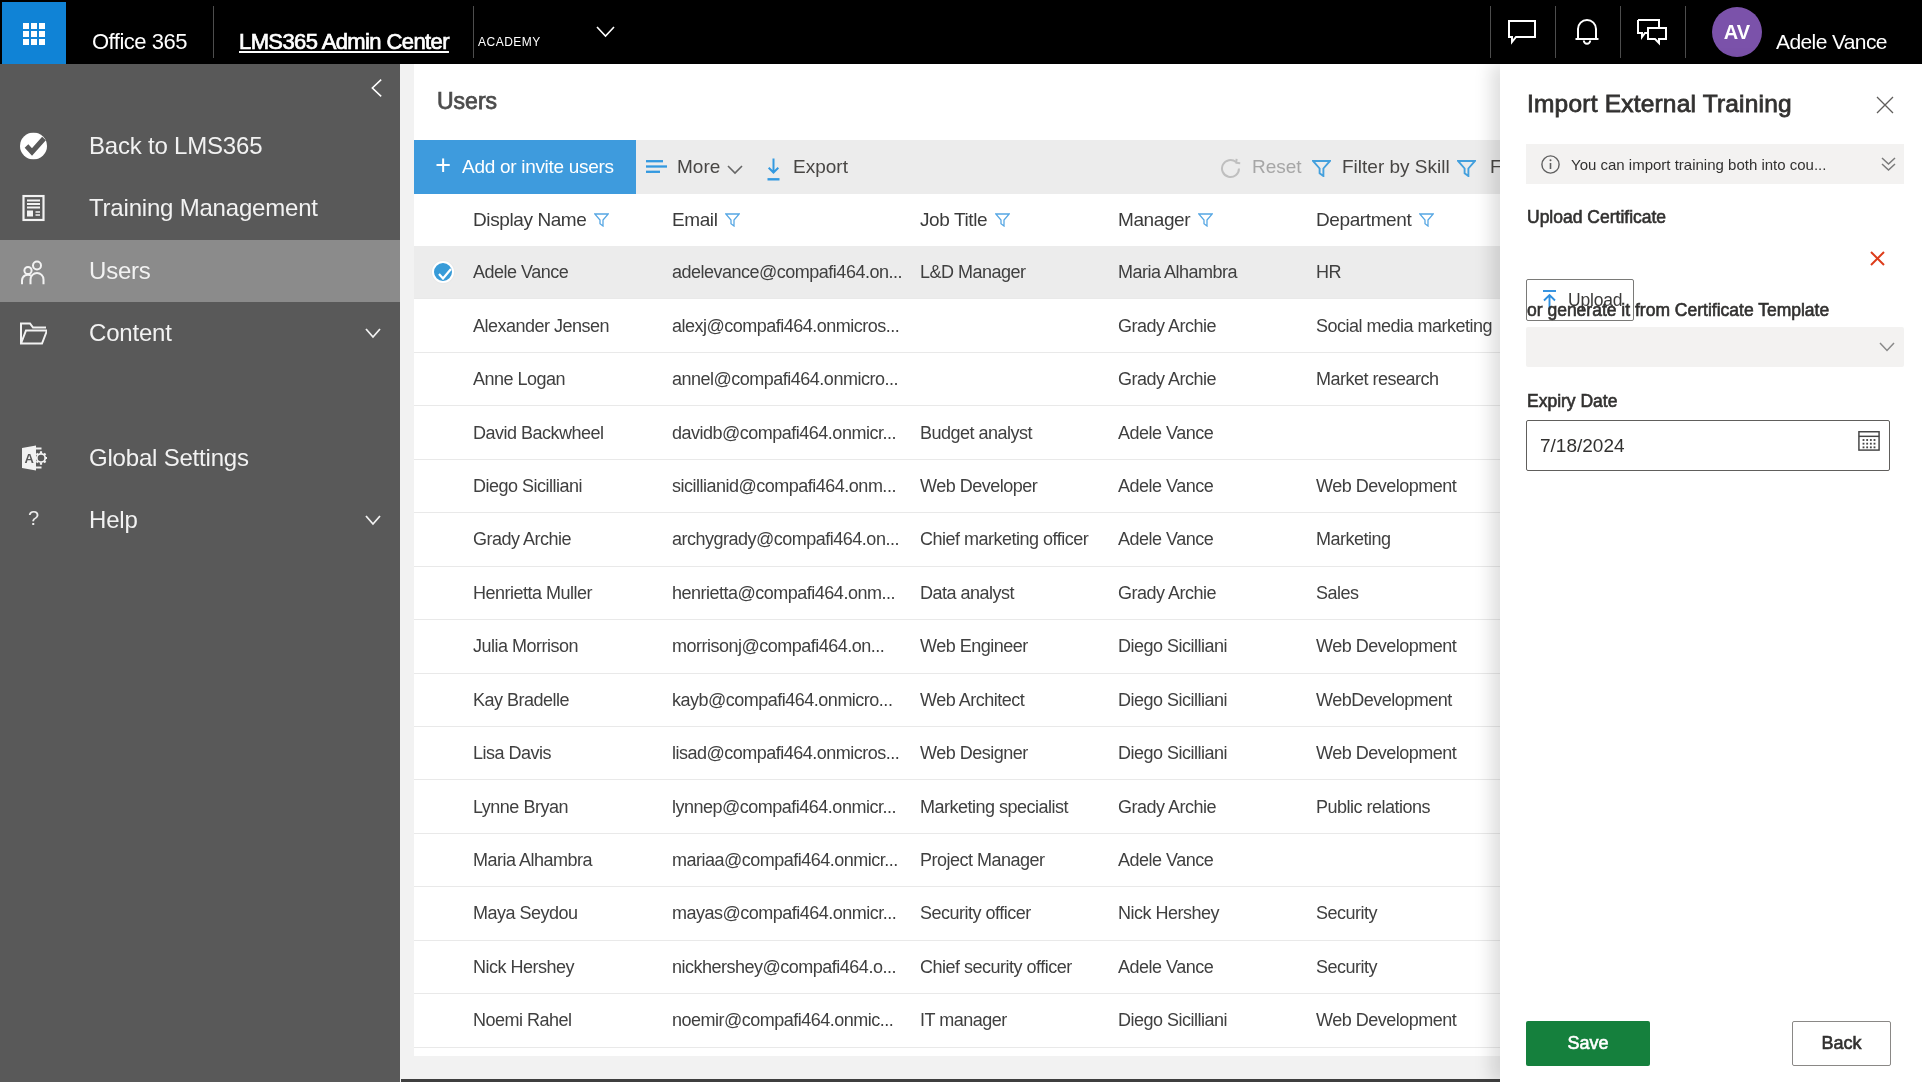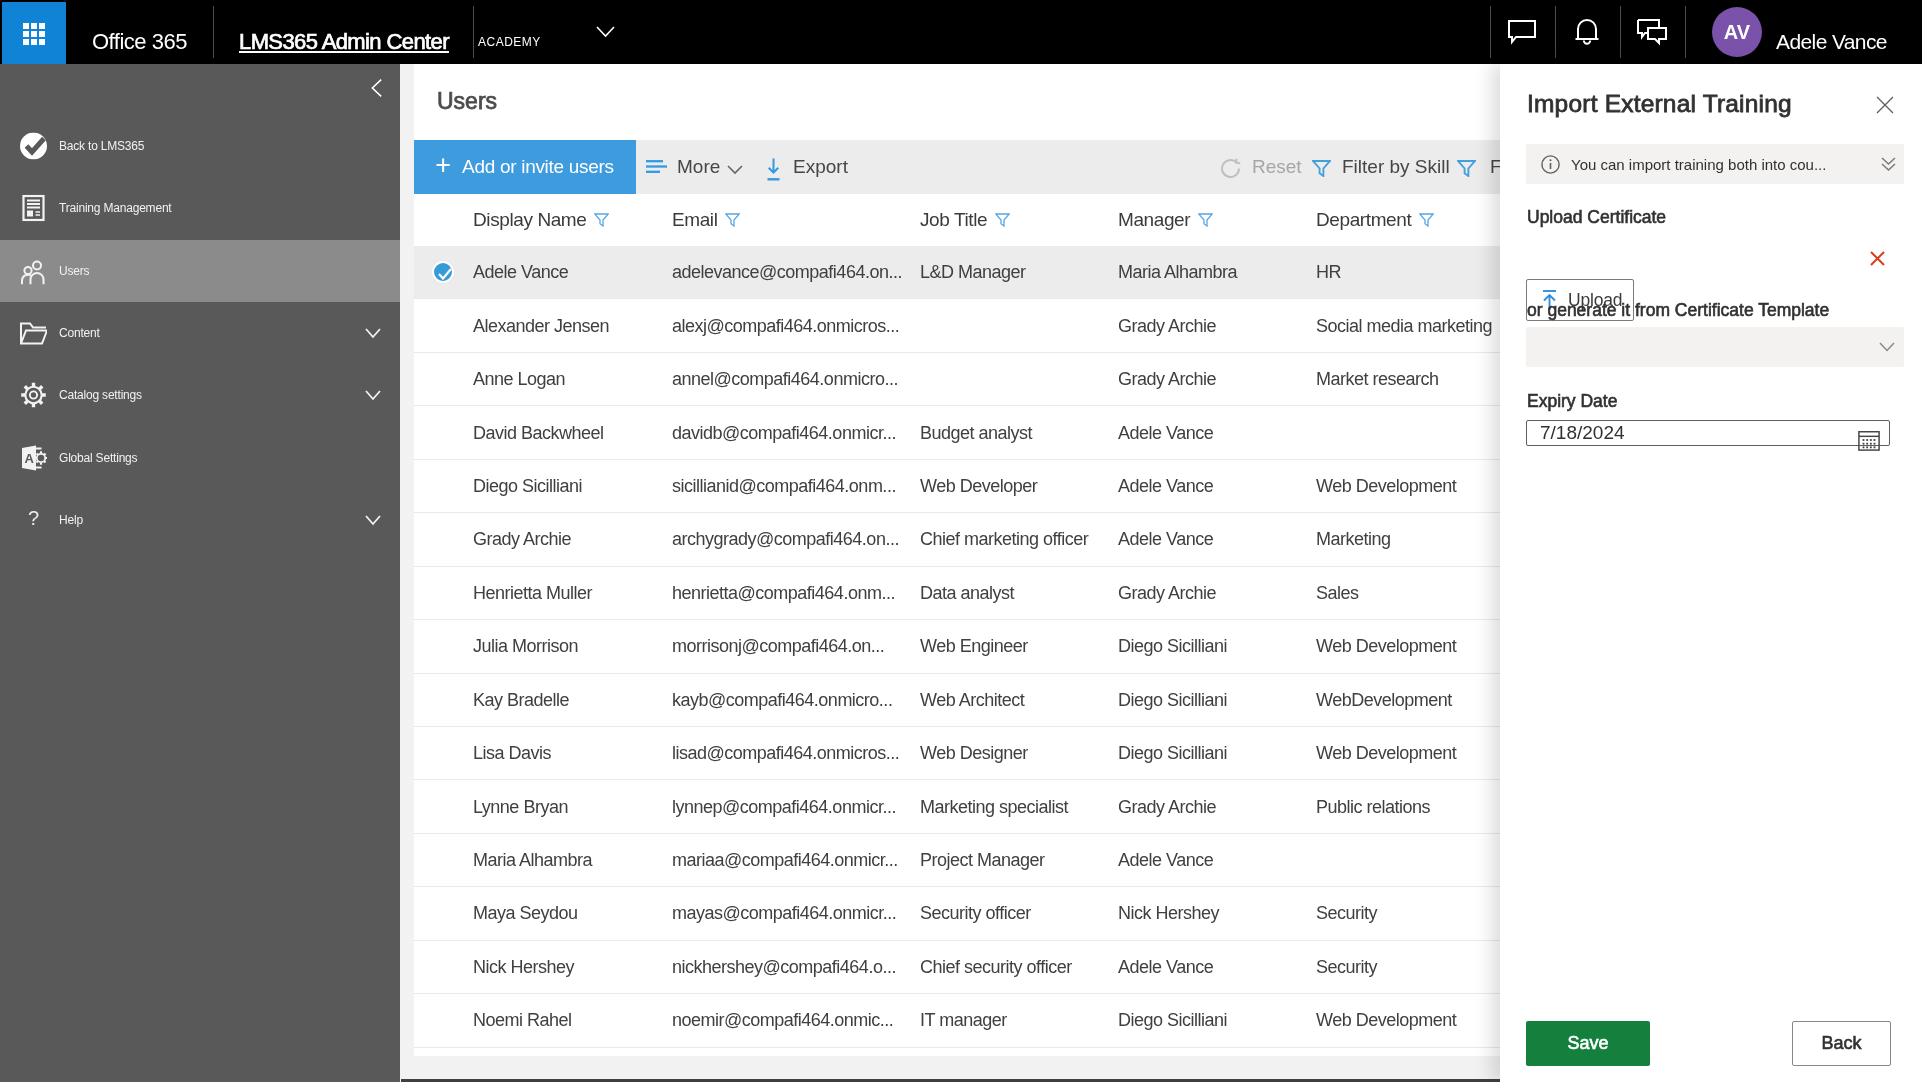--- a/index.html
+++ b/index.html
@@ -13,21 +13,21 @@
 .toplabel { position:absolute; top:0; height:76px; display:flex; align-items:center; padding-top:8px; color:#fff;text-align:right; }
 .topsep { position:absolute; top:6px; width:1px; height:52px; background:#4d4d4d; }
 #academy { letter-spacing:0.5px; }
 #avatar { position:absolute; left:1712px; top:7px; width:50px; height:50px; border-radius:50%; background:#7b52aa; color:#fff; display:flex; align-items:center; justify-content:center; font-size:20px; font-weight:bold; }
 
 
 #sidebar { position:absolute; left:0; top:64px; width:400px; height:1018px; background:#595959; }
 #collapse { position:absolute; left:364px; top:11px; width:26px; height:26px; }
 .navitem { position:absolute; left:0; width:400px; height:62px; color:#f2f2f2; }
 .navitem .ic { position:absolute; left:20px; top:50%; transform:translateY(-50%); width:27px; height:27px; }
-.navitem .lbl { position:absolute; left:59px; top:50%; transform:translateY(-50%); font-size:12px; letter-spacing:-0.2px; }
+.navitem .lbl { position:absolute; left:89px; top:50%; transform:translateY(-50%); font-size:24px; letter-spacing:-0.2px; }
 .navitem .chev { position:absolute; left:364px; top:50%; transform:translateY(-50%); width:18px; height:18px; }
 .navsel { background:#8b8b8b; }
 
 
 #main { position:absolute; left:400px; top:64px; width:1100px; height:1018px; background:#fff; overflow:hidden; }
 #pagetitle { position:absolute; left:37px; top:24px; font-size:23px; font-weight:normal; -webkit-text-stroke:0.75px #4c4c4c; color:#4c4c4c; }
 #toolbar { position:absolute; left:13px; top:76px; width:1087px; height:54px; background:#ececec; }
 #addbtn { position:absolute; left:0; top:0; width:223px; height:54px; background:#3e9bdd; color:#fff; display:flex; align-items:center; justify-content:center; font-size:19px; }
 .tbitem { position:absolute; top:0; height:54px; display:flex; align-items:center; font-size:19px; color:#484644; }
 
@@ -49,21 +49,21 @@
 #footbar { position:absolute; left:1px; top:1015px; width:1099px; height:3px; background:#3f3f3f; }
 
 
 #panel { position:absolute; left:1500px; top:64px; width:422px; height:1018px; background:#fff; box-shadow:-9px 0 16px rgba(0,0,0,0.13); }
 #ptitle { position:absolute; left:27px; top:26px; font-size:24.5px; font-weight:normal; -webkit-text-stroke:0.8px #323130; letter-spacing:0.2px; color:#323130; }
 #infobar { position:absolute; left:26px; top:80px; width:378px; height:40px; background:#f3f2f1; display:flex; align-items:center; font-size:15px; color:#323130; }
 .plabel { position:absolute; left:27px; font-size:17.5px; font-weight:normal; -webkit-text-stroke:0.6px #323130; letter-spacing:0px; color:#323130; }
 #uploadbtn { position:absolute; left:26px; top:172px; width:108px; height:42px; border:1px solid #7a7a78; border-radius:2px; background:#fff; display:flex; align-items:center;margin-top:43px; }
 #filename { position:absolute; left:149px; top:172px; height:42px; display:flex; align-items:center; font-size:18px; letter-spacing:-0.3px; color:#484644; width:218px; overflow:hidden; white-space:nowrap; }
 #dropdown { position:absolute; left:26px; top:263px; width:378px; height:40px; background:#f3f2f1; border-radius:2px; }
-#dateinput { position:absolute; left:26px; top:356px; width:364px; height:26px; border:1px solid #605e5c; border-radius:2px; background:#fff; }
+#dateinput { position:absolute; left:26px; top:356px; width:364px; height:51px; border:1px solid #605e5c; border-radius:2px; background:#fff; }
 #savebtn { position:absolute; left:26px; top:957px; width:124px; height:45px; background:#15803d; border-radius:2px; color:#fff; font-size:18px; font-weight:normal; -webkit-text-stroke:0.6px #fff; display:flex; align-items:center; justify-content:center; }
 #backbtn { position:absolute; left:292px; top:957px; width:99px; height:45px; background:#fff; border:1px solid #8a8886; border-radius:2px; color:#323130; font-size:18px; font-weight:normal; -webkit-text-stroke:0.6px #323130; display:flex; align-items:center; justify-content:center; }
 </style>
 </head>
 <body>
 
 <div id="topbar">
   <div id="waffle">
     <svg width="22" height="22" viewBox="0 0 22 22">
         <g fill="#fff">
@@ -139,42 +139,20 @@
         <circle cx="8" cy="13" r="3.6" fill="none" stroke="#f2f2f2" stroke-width="2"></circle>
         <path d="M2 27 v-4 a6 6 0 0 1 9 -5" fill="none" stroke="#f2f2f2" stroke-width="2"></path>
       </svg>
     <div class="lbl">Users</div>
   </div>
   <div class="navitem" style="top:238px;">
     <svg class="ic" viewBox="0 0 27 27">
         <path d="M1 24 V4 h9 l3 4 h13 M1 24 l5 -13 h21 l-5 13 Z" fill="none" stroke="#f2f2f2" stroke-width="2"></path>
       </svg>
     <div class="lbl">Content</div>
-    <svg class="chev" viewBox="0 0 18 18">
-        <path d="M2 5 l7 8 l7 -8" fill="none" stroke="#f2f2f2" stroke-width="1.8"></path>
-      </svg>
-  </div>
-  <div class="navitem" style="top:300px;">
-    <svg class="ic" viewBox="0 0 27 27">
-        <g stroke="#f2f2f2" fill="none">
-          <circle cx="13.5" cy="13.5" r="8.2" stroke-width="2.1"></circle>
-          <circle cx="13.5" cy="13.5" r="3.6" stroke-width="1.9"></circle>
-          <g stroke-width="3.4">
-            <line x1="13.5" y1="1.2" x2="13.5" y2="5"></line>
-            <line x1="13.5" y1="22" x2="13.5" y2="25.8"></line>
-            <line x1="1.2" y1="13.5" x2="5" y2="13.5"></line>
-            <line x1="22" y1="13.5" x2="25.8" y2="13.5"></line>
-            <line x1="4.8" y1="4.8" x2="7.5" y2="7.5"></line>
-            <line x1="19.5" y1="19.5" x2="22.2" y2="22.2"></line>
-            <line x1="22.2" y1="4.8" x2="19.5" y2="7.5"></line>
-            <line x1="7.5" y1="19.5" x2="4.8" y2="22.2"></line>
-          </g>
-        </g>
-      </svg>
-    <div class="lbl">Catalog settings</div>
     <svg class="chev" viewBox="0 0 18 18">
         <path d="M2 5 l7 8 l7 -8" fill="none" stroke="#f2f2f2" stroke-width="1.8"></path>
       </svg>
   </div>
   <div class="navitem" style="top:363px;">
     <svg class="ic" viewBox="0 0 27 27">
         <path d="M2 3.5 L16 1 V26 L2 23.5 Z" fill="#f2f2f2"></path>
         <path d="M16 4 h5.5 M16 23 h5.5" stroke="#f2f2f2" stroke-width="2" fill="none"></path>
         <text x="4.5" y="18.5" font-size="13" font-weight="bold" fill="#595959" font-family="Liberation Sans, sans-serif">A</text>
         <g stroke="#f2f2f2" fill="none">

